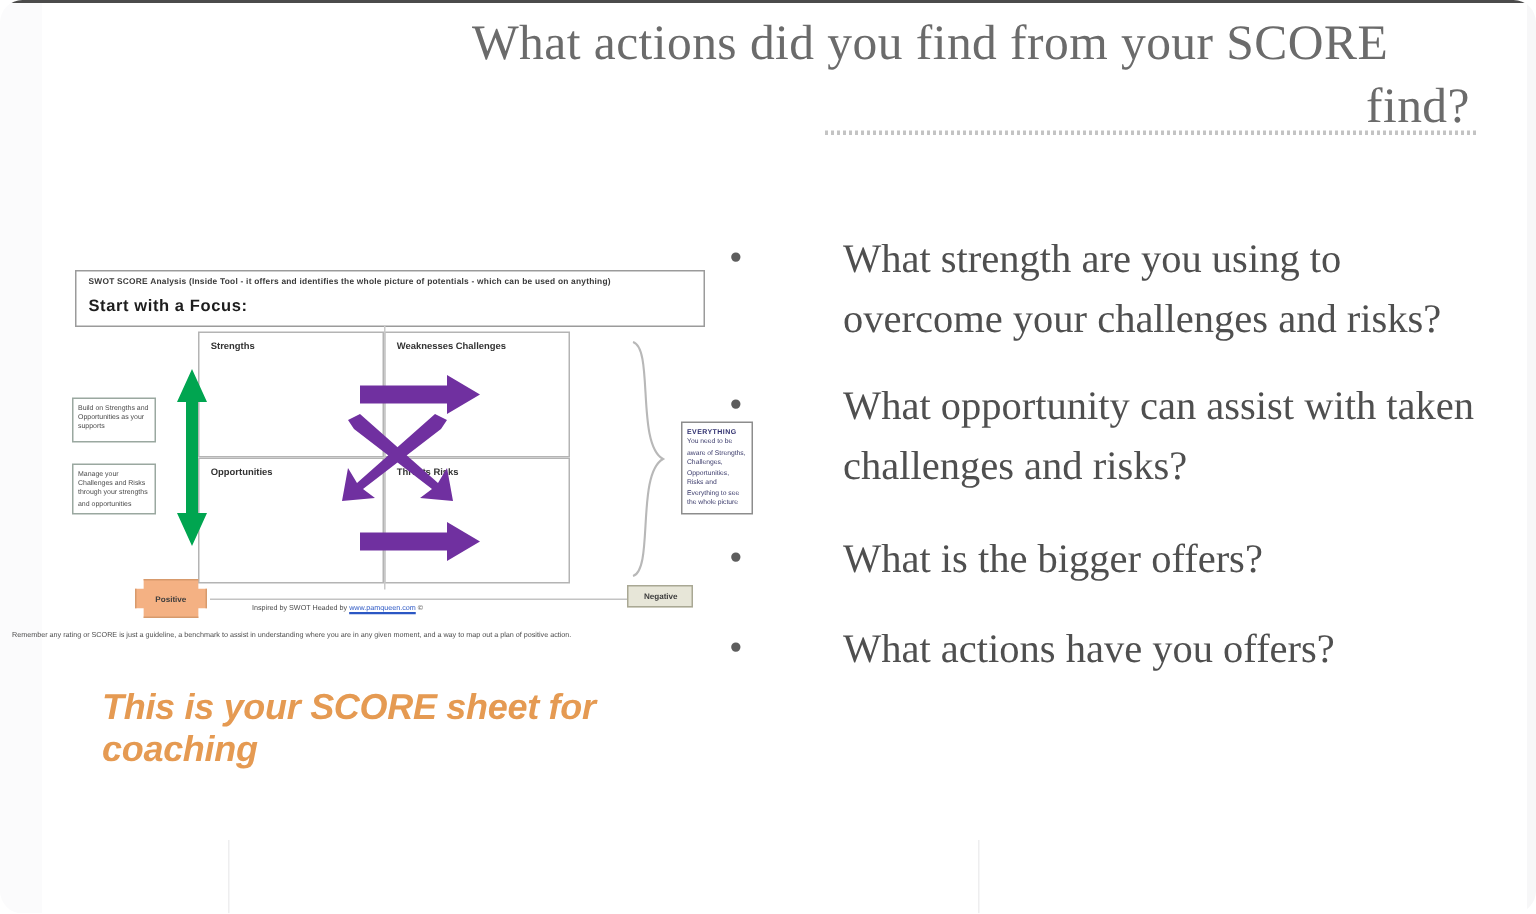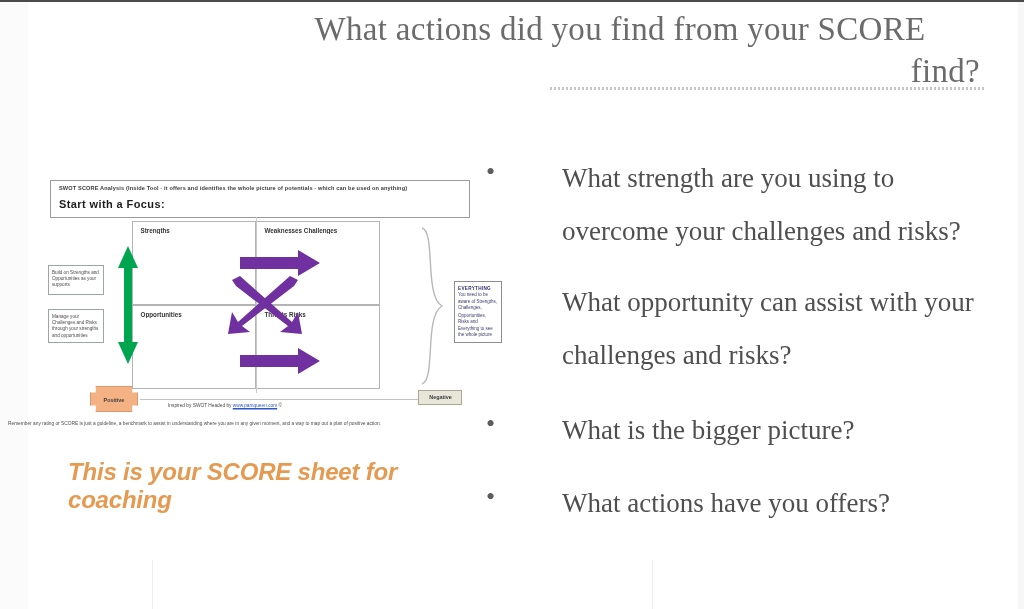--- a/index.html
+++ b/index.html
@@ -10,20 +10,21 @@
   }
   body {
     font-family: "Liberation Serif", serif;
   }
   .slide {
     position: relative;
     width: 1024px;
     height: 609px;
     background: #ffffff;
     overflow: hidden;
+    border-radius: 15px;
   }
   
   .top-edge {
     position: absolute;
     left: 0; top: 0;
     width: 1024px; height: 2px;
     background: #2b2b2b;
     opacity: .85;
   }
   .left-wash {
@@ -90,21 +91,21 @@
     color: #5d5d5d;
     font-size: 26px;
     line-height: 40px;
     text-align: left;
   }
   .bullet-text {
     flex: 1 1 auto;
     padding-left: 58px;
     color: #4f4f4f;
     font-size: 27px;
-    line-height: 53px;
+    line-height: 40px;
   }
   .b2 { margin-bottom: 22px; }
   .b3 { margin-bottom: 20px; }
 
   
   .sheet {
     position: absolute;
     left: 40px; top: 178px;
     width: 438px; height: 246px;
     font-family: "Liberation Sans", sans-serif;
@@ -331,26 +332,26 @@
 
   <div class="bullets">
 
     <div class="bullet">
       <div class="bullet-dot">•</div>
       <div class="bullet-text">What strength are you using to overcome your challenges and risks?</div>
     </div>
 
     <div class="bullet b2">
       <div class="bullet-dot">•</div>
-      <div class="bullet-text">What opportunity can assist with your challenges and risks?</div>
+      <div class="bullet-text">What opportunity can assist with taken challenges and risks?</div>
     </div>
 
     <div class="bullet b3">
       <div class="bullet-dot">•</div>
-      <div class="bullet-text">What is the bigger picture?</div>
+      <div class="bullet-text">What is the bigger offers?</div>
     </div>
 
     <div class="bullet">
       <div class="bullet-dot">•</div>
       <div class="bullet-text">What actions have you offers?</div>
     </div>
 
   </div>
 
   <div class="sheet">

